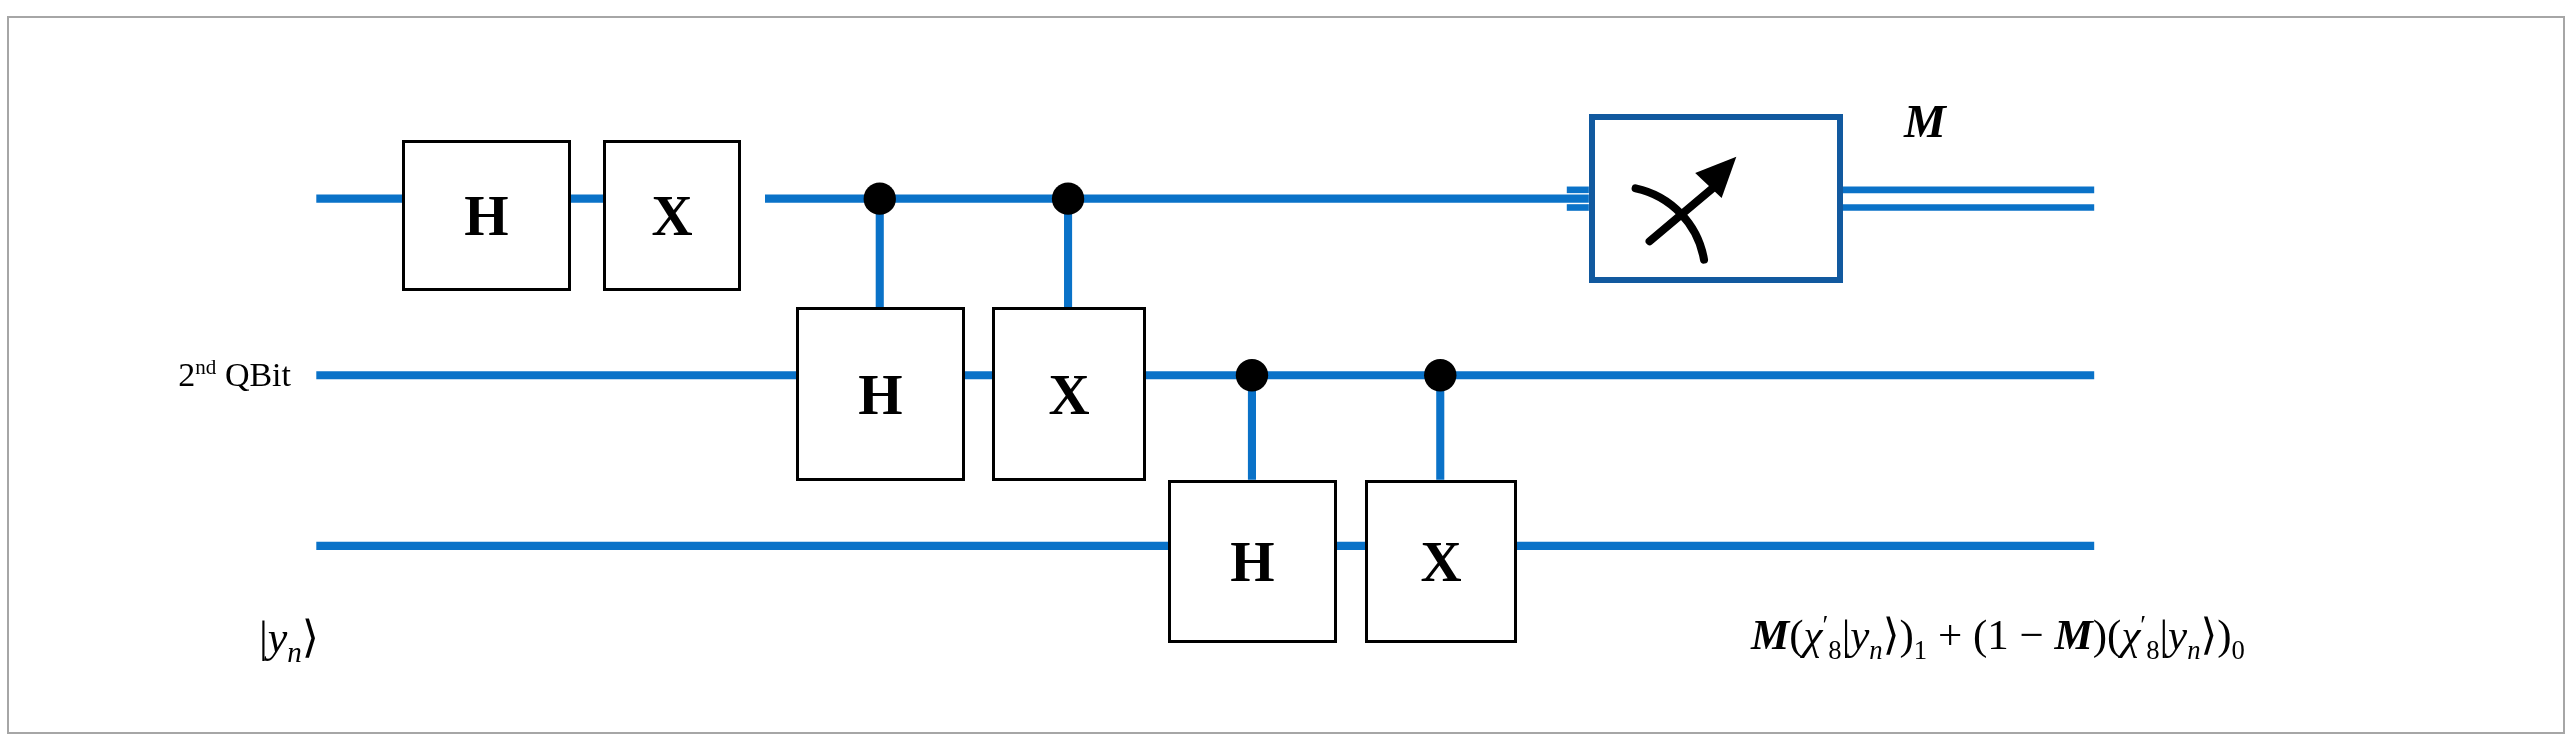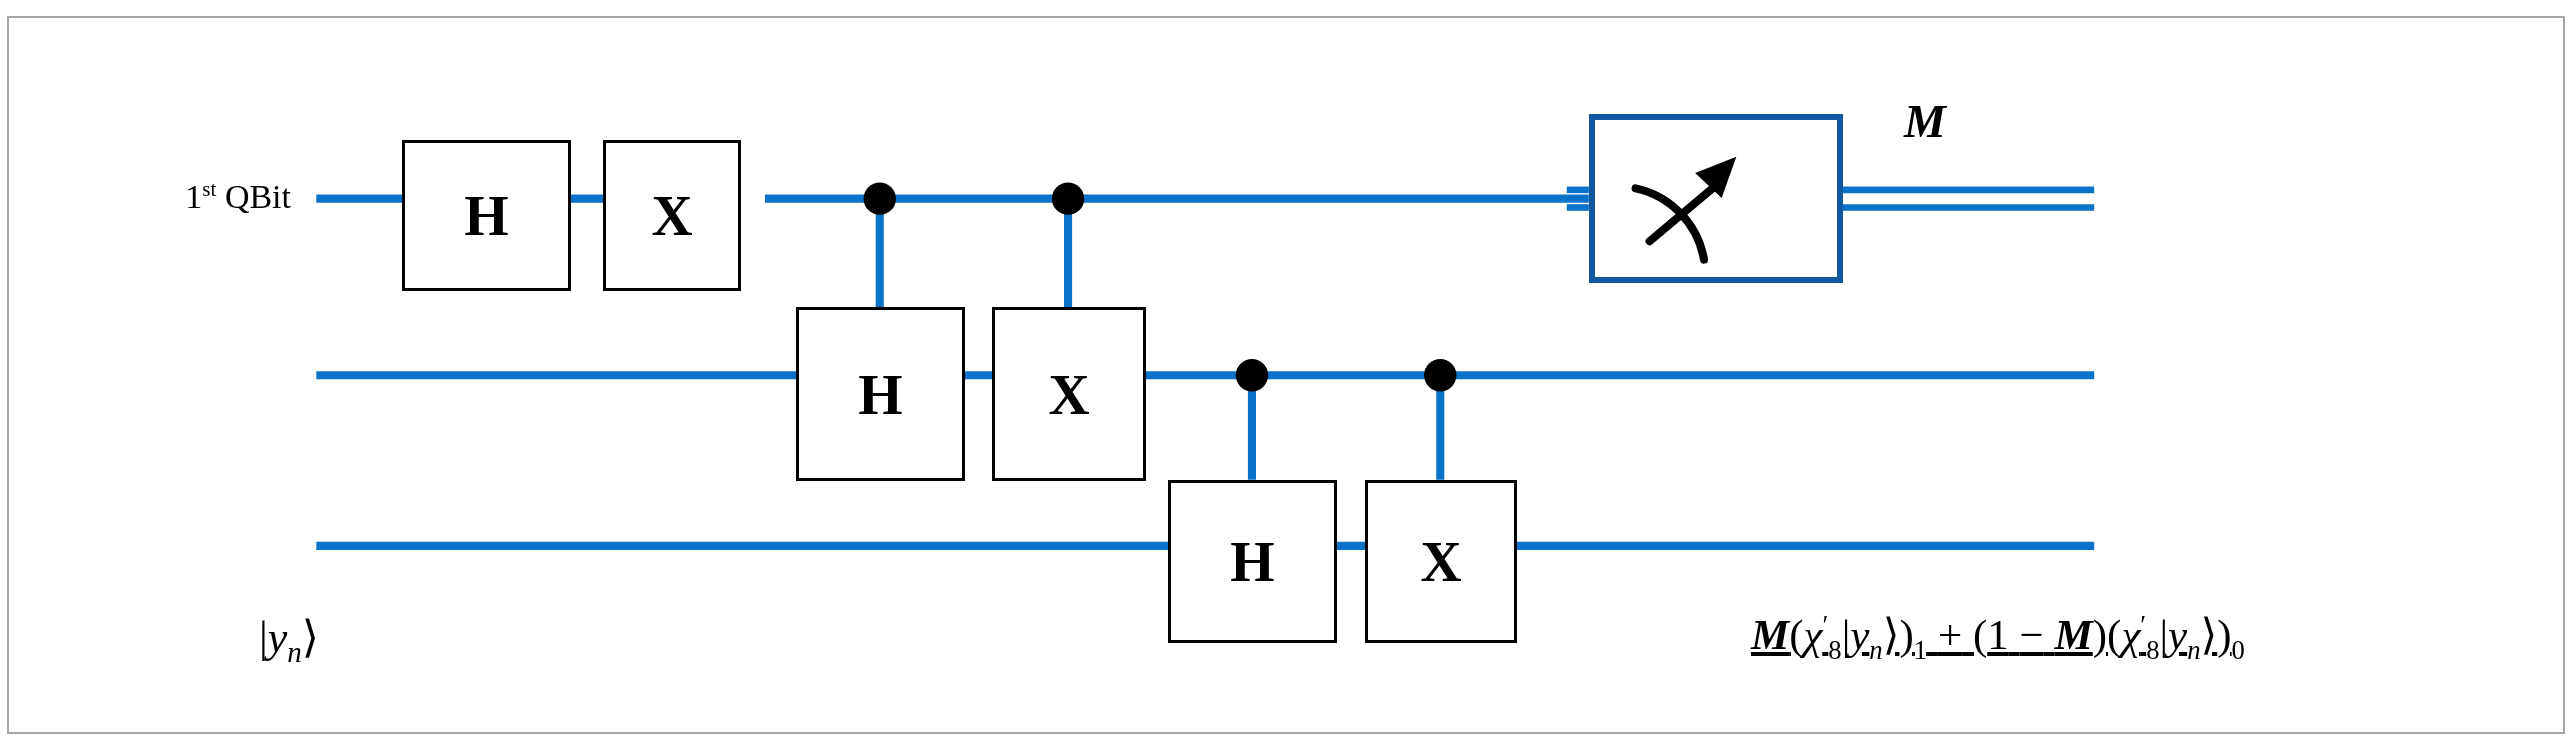--- a/index.html
+++ b/index.html
@@ -82,22 +82,22 @@
     </g>
 
     <g fill="#000000">
       <circle cx="1196" cy="270" r="22"></circle>
       <circle cx="1452" cy="270" r="22"></circle>
       <circle cx="1702" cy="510" r="22"></circle>
       <circle cx="1958" cy="510" r="22"></circle>
     </g>
   </svg>
 
-  <div class="qlabel" style="left:0px;top:197px;width:291px;">
-    <span>1</span><sup>st</sup>
+  <div class="qlabel" style="left:0px;top:375px;width:291px;">
+    <span>2</span><sup>nd</sup>
     <span>QBit</span>
   </div>
 
   <div class="gate" style="left:402px;top:140px;width:169px;height:151px;">
     <span>H</span>
   </div>
   <div class="gate" style="left:603px;top:140px;width:138px;height:151px;">
     <span>X</span>
   </div>
 
@@ -122,21 +122,21 @@
       <polygon points="136,72 192,50 172,106" fill="#000"></polygon>
     </svg>
   </div>
 
   <div class="mlabel" style="left:1904px;top:94px;">M</div>
 
   <div class="ket" style="left:259px;top:611px;">
     <span>|</span><i>y</i><span class="sub">n</span><span>⟩</span>
   </div>
 
-  <div class="formula" style="left:1751px;top:609px;text-decoration:underline;">
+  <div class="formula" style="left:1751px;top:609px;">
     <span class="bi">M</span><span>(</span><i>χ</i><span class="pr">′</span><span class="sub">8</span><span>|</span><i>y</i><span class="subi">n</span><span>⟩</span><span>)</span><span class="sub">1</span>
     <span>+</span>
     <span>(</span><span>1</span>
     <span>−</span>
     <span class="bi">M</span><span>)</span><span>(</span><i>χ</i><span class="pr">′</span><span class="sub">8</span><span>|</span><i>y</i><span class="subi">n</span><span>⟩</span><span>)</span><span class="sub">0</span>
   </div>
 </div>
 
 
 </body></html>

